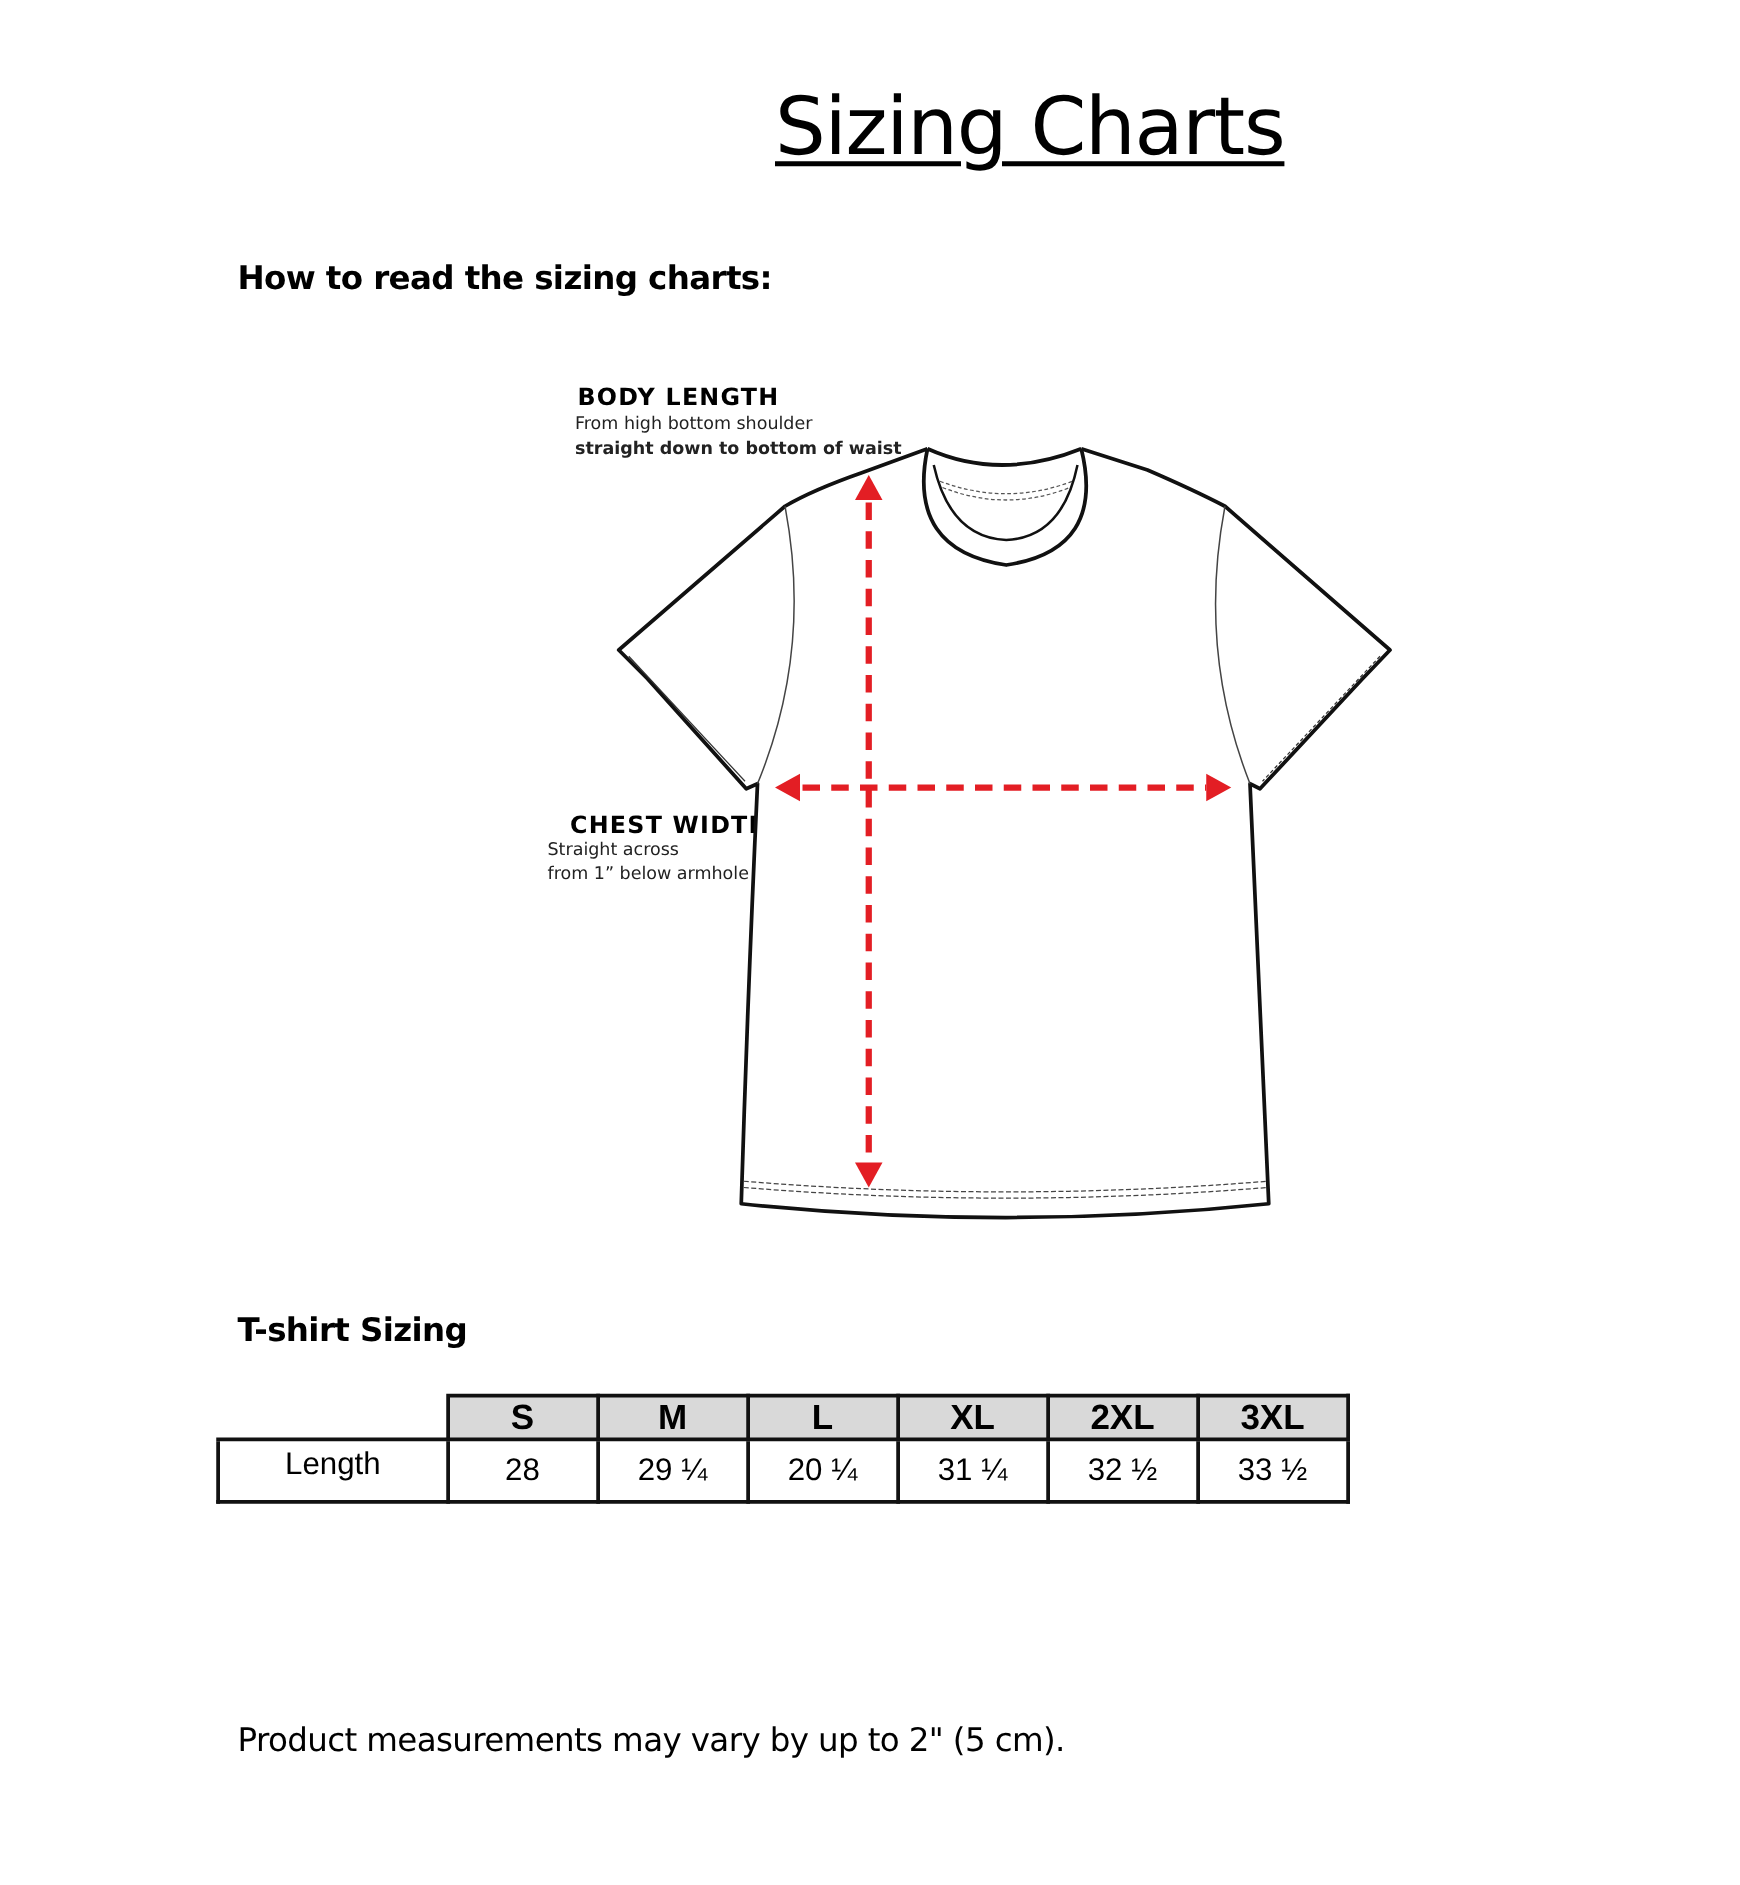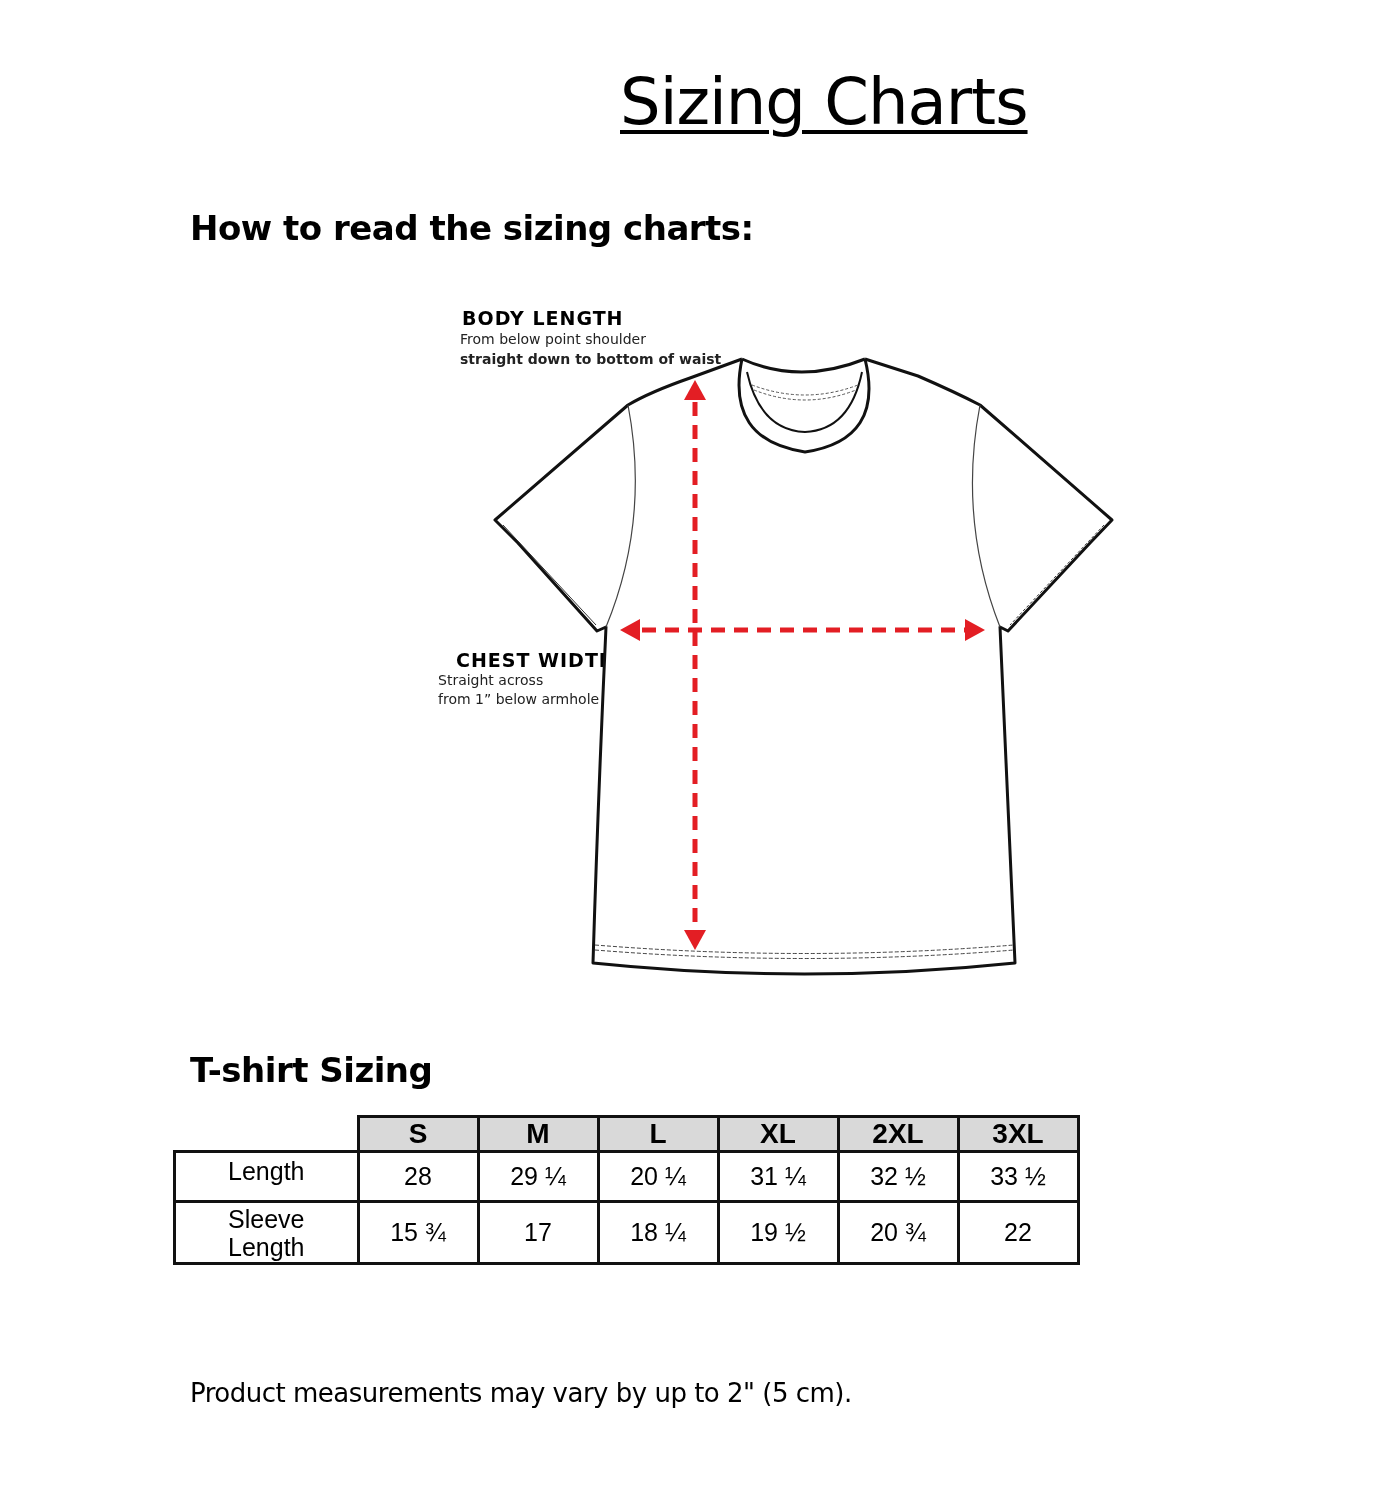--- a/index.html
+++ b/index.html
@@ -1,21 +1,21 @@
 <!DOCTYPE html>
 <html><head>
 <meta charset="utf-8">
 <style>
   html, body { margin:0; padding:0; background:#ffffff; }
   body { width:1392px; height:1508px; position:relative; overflow:hidden;
          font-family:"Liberation Sans", sans-serif; color:#000; }
   .title { position:absolute; left:620px; top:62px; font-size:64px; line-height:80px;
            text-decoration:underline; text-decoration-thickness:4px; text-underline-offset:6px;
            font-family:"DejaVu Sans", sans-serif; letter-spacing:-1px; }
-  .h2 { position:absolute; left:190px; font-size:34px; font-weight:bold;
+  .h2 { position:absolute; left:190px; font-size:26px; font-weight:bold;
         font-family:"DejaVu Sans", sans-serif; letter-spacing:-0.5px; }
   .label-head { position:absolute; font-size:19px; font-weight:bold; letter-spacing:1px;
                 font-family:"DejaVu Sans", sans-serif; }
   .label-sub { position:absolute; font-size:14px; line-height:20px; color:#222;
                font-family:"DejaVu Sans", sans-serif; }
   svg.shirt { position:absolute; left:480px; top:340px; }
   table.sizes { position:absolute; left:173px; top:1115px; border-collapse:collapse;
                 font-family:"Liberation Sans", sans-serif; }
   table.sizes td, table.sizes th { border:3px solid #111; text-align:center; padding:0; }
   table.sizes th { background:#d9d9d9; font-size:28px; font-weight:bold; height:32px; width:117px; }
@@ -26,21 +26,21 @@
           font-family:"DejaVu Sans", sans-serif; letter-spacing:-0.5px; }
 </style>
 </head>
 <body>
 
 <div class="title">Sizing Charts</div>
 
 <div class="h2" style="top:208px;">How to read the sizing charts:</div>
 
 <div class="label-head" style="left:462px; top:307px;">BODY LENGTH</div>
-<div class="label-sub" style="left:460px; top:329px;">From below point shoulder</div>
+<div class="label-sub" style="left:460px; top:329px;">From high bottom shoulder</div>
 <div class="label-sub" style="left:460px; top:349px;font-weight:bold;">straight down to bottom of waist</div>
 
 <div class="label-head" style="left:456px; top:649px;">CHEST WIDTH</div>
 <div class="label-sub" style="left:438px; top:670px;">Straight across</div>
 <div class="label-sub" style="left:438px; top:689px;">from 1” below armhole</div>
 
 <svg class="shirt" width="650" height="650" viewBox="480 340 650 650">
 
   <path d="M747 372 Q805 395 862 372 L855 390 Q805 440 755 390 Z" fill="#ececec" stroke="none"></path>
 
@@ -87,28 +87,16 @@
   </tr>
   <tr style="height:50px;">
     <td class="rowhead" style="padding-top:4px;">Length</td>
     <td>28</td>
     <td>29 ¼</td>
     <td>20 ¼</td>
     <td>31 ¼</td>
     <td>32 ½</td>
     <td>33 ½</td>
   </tr>
-  <tr style="height:62px;">
-    <td class="rowhead" style="padding-top:2px;">
-      <div>Sleeve</div>
-      <div>Length</div>
-    </td>
-    <td>15 ¾</td>
-    <td>17</td>
-    <td>18 ¼</td>
-    <td>19 ½</td>
-    <td>20 ¾</td>
-    <td>22</td>
-  </tr>
 </tbody>
   </table>
 
 <div class="note">Product measurements may vary by up to 2" (5 cm).</div>
 
 </body></html>

